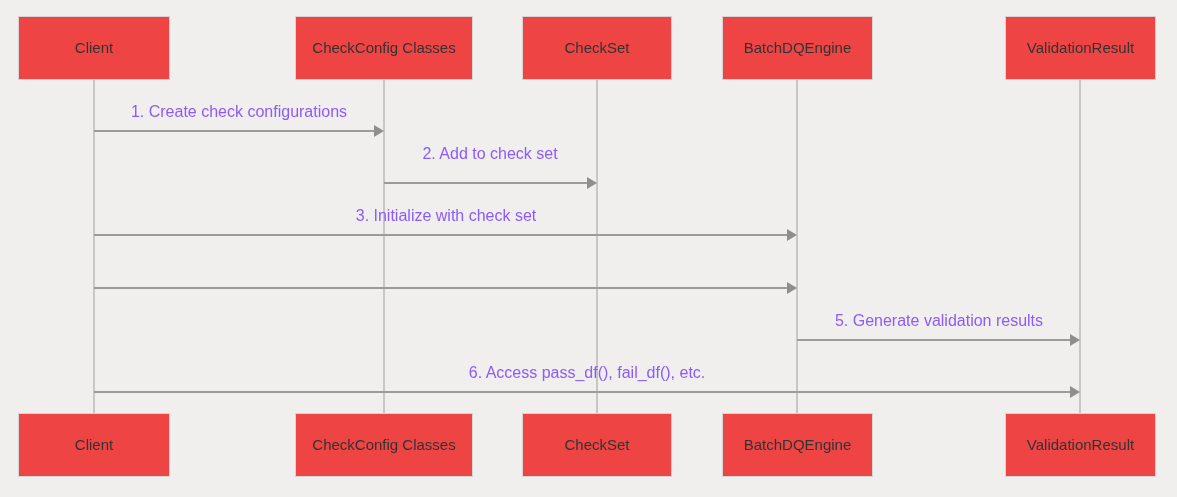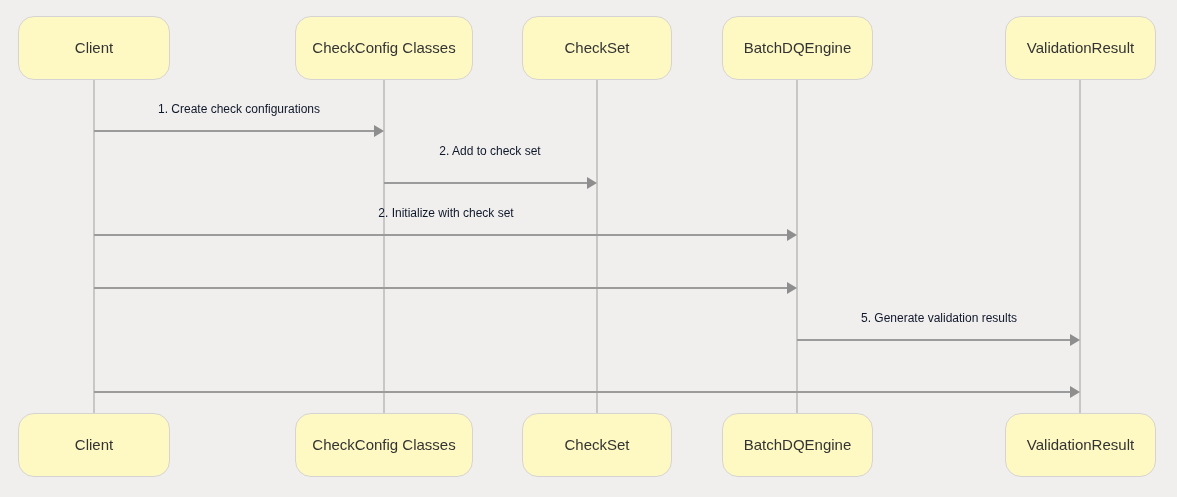--- a/index.html
+++ b/index.html
@@ -12,23 +12,23 @@
     position: relative;
     width: 1177px;
     height: 497px;
     background: #f0efee;
     font-family: "Liberation Sans", sans-serif;
     overflow: hidden;
   }
   .participant-box {
     position: absolute;
     box-sizing: border-box;
-    background: #fef9c3;
+    background: #ef4444;
     border: 1px solid #d6d4d2;
-    border-radius: 16px;
+    border-radius: 0;
     display: flex;
     align-items: center;
     justify-content: center;
     text-align: center;
   }
   .participant-label {
     font-size: 15px;
     color: #333333;
     font-family: "Liberation Sans", sans-serif;
     line-height: 1.15;
@@ -48,22 +48,22 @@
   .msg-arrowhead {
     position: absolute;
     width: 0;
     height: 0;
     border-top: 6px solid transparent;
     border-bottom: 6px solid transparent;
     border-left: 10px solid #8e8e8e;
   }
   .msg-label {
     position: absolute;
-    font-size: 12px;
-    color: #0f172a;
+    font-size: 16px;
+    color: #8b5cf6;
     font-family: "Liberation Sans", sans-serif;
     white-space: nowrap;
     transform: translateX(-50%);
     line-height: 1.2;
   }
 </style>
 </head>
 <body>
 
 <div id="diagram-root">
@@ -103,21 +103,22 @@
       <span class="participant-label">ValidationResult</span>
     </div>
     <div class="msg-line" style="left: 94px; top: 130px; width: 280px;"></div>
     <div class="msg-arrowhead" style="left: 374px; top: 125px;"></div>
     <div class="msg-label" style="left: 239px; top: 102px;">1. Create check configurations</div>
     <div class="msg-line" style="left: 384px; top: 182px; width: 203px;"></div>
     <div class="msg-arrowhead" style="left: 587px; top: 177px;"></div>
     <div class="msg-label" style="left: 490px; top: 144px;">2. Add to check set</div>
     <div class="msg-line" style="left: 94px; top: 234px; width: 693px;"></div>
     <div class="msg-arrowhead" style="left: 787px; top: 229px;"></div>
-    <div class="msg-label" style="left: 446px; top: 206px;">2. Initialize with check set</div>
+    <div class="msg-label" style="left: 446px; top: 206px;">3. Initialize with check set</div>
     <div class="msg-line" style="left: 94px; top: 287px; width: 693px;"></div>
     <div class="msg-arrowhead" style="left: 787px; top: 282px;"></div>
     <div class="msg-line" style="left: 797px; top: 339px; width: 273px;"></div>
     <div class="msg-arrowhead" style="left: 1070px; top: 334px;"></div>
     <div class="msg-label" style="left: 939px; top: 311px;">5. Generate validation results</div>
     <div class="msg-line" style="left: 94px; top: 391px; width: 976px;"></div>
     <div class="msg-arrowhead" style="left: 1070px; top: 386px;"></div>
+    <div class="msg-label" style="left: 587px; top: 363px;">6. Access pass_df(), fail_df(), etc.</div>
   </div>
 
 </body></html>

